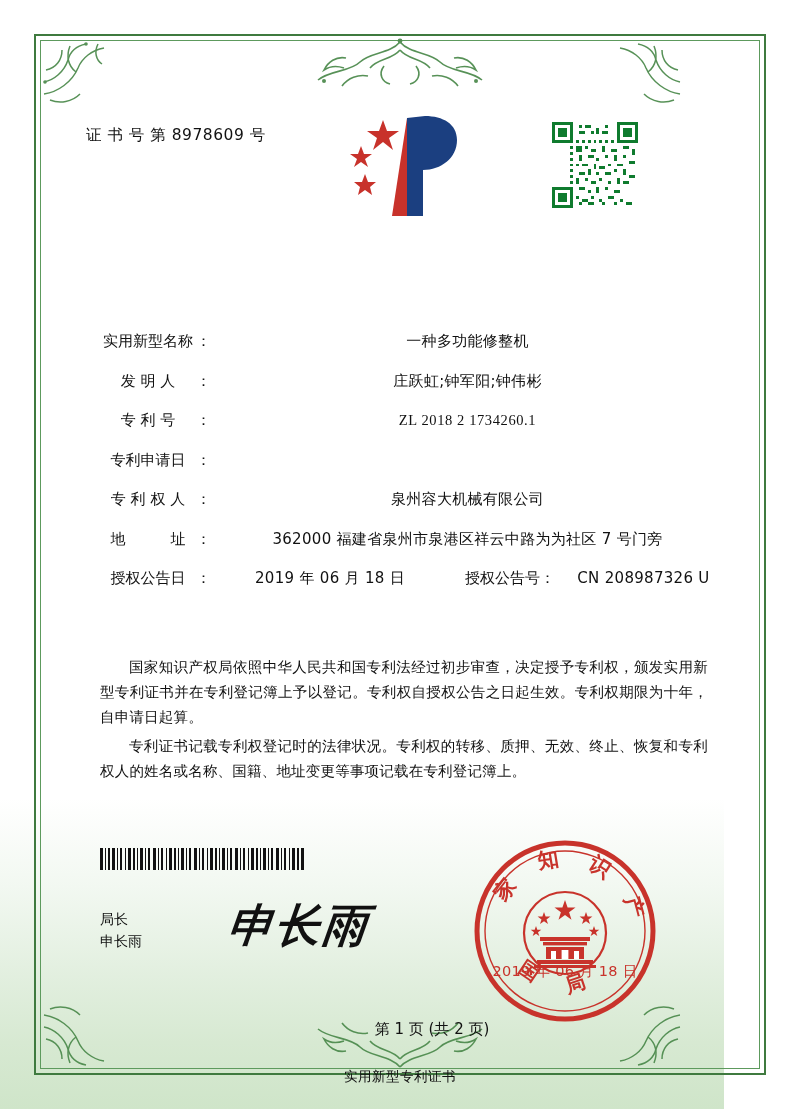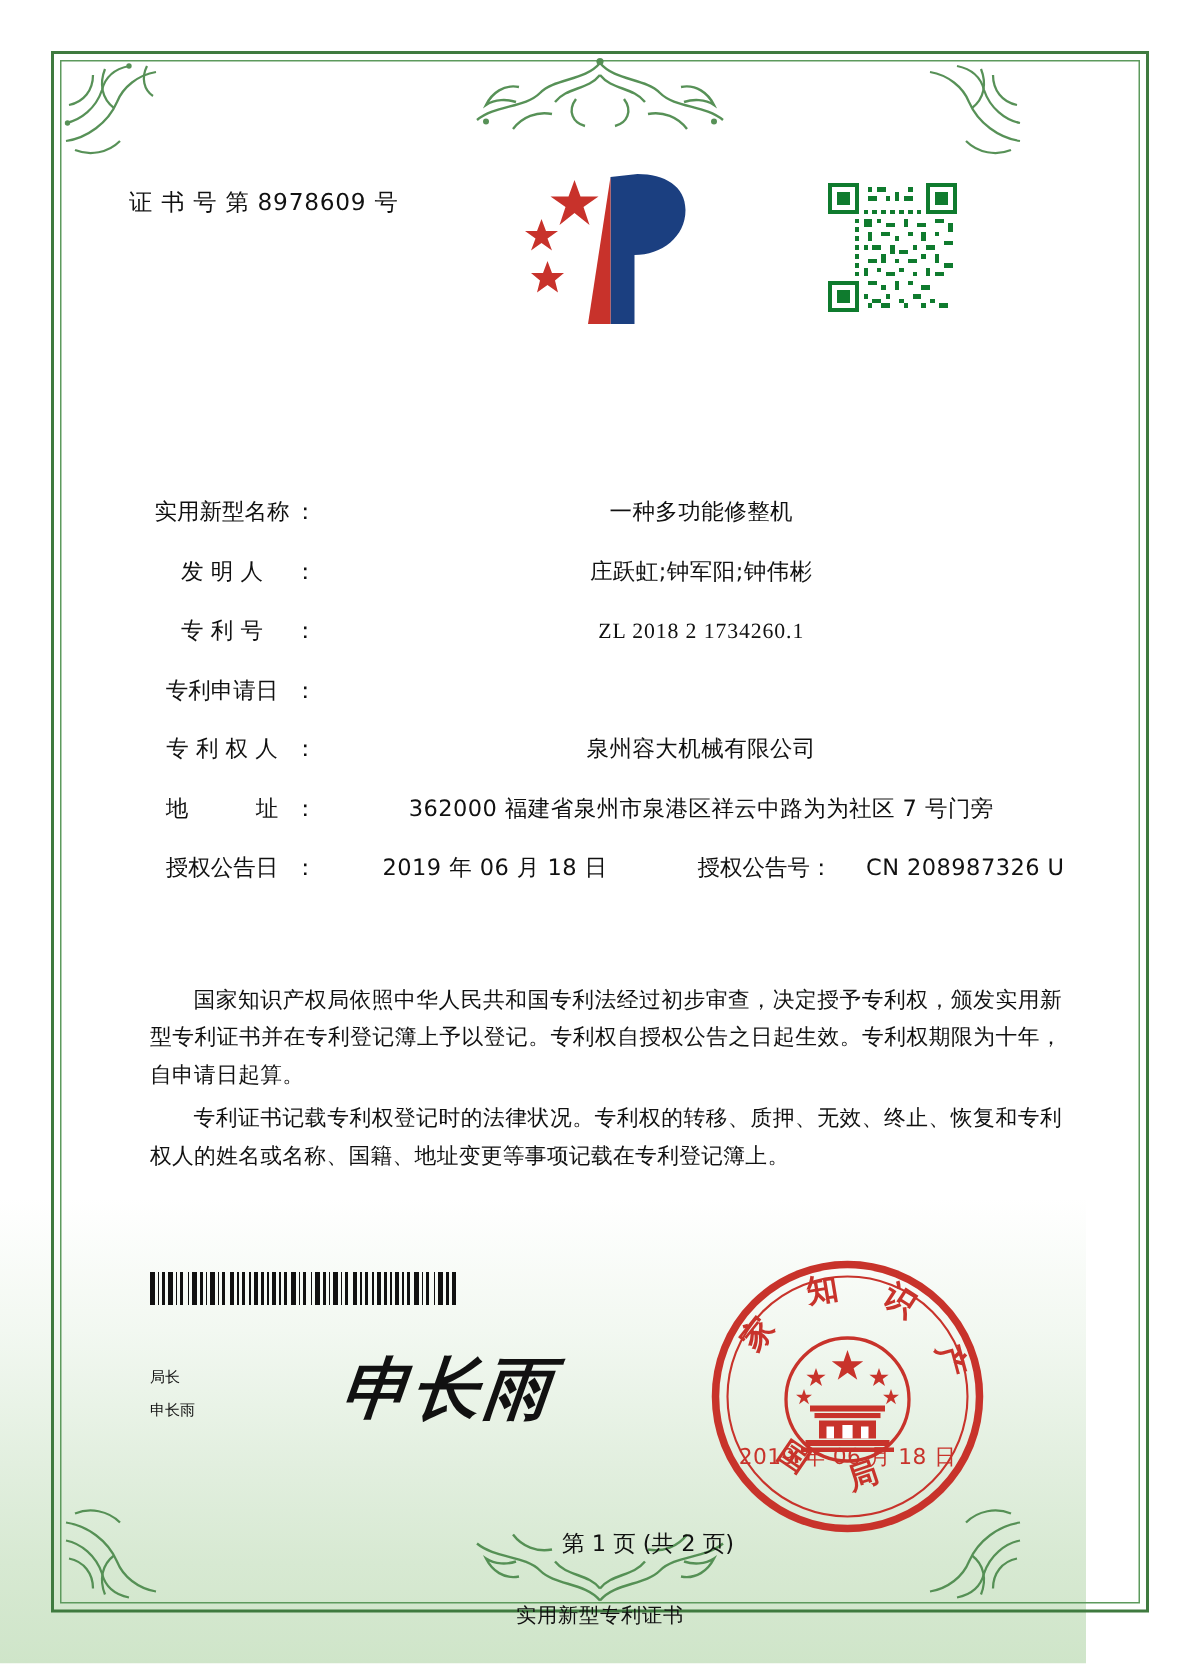--- a/index.html
+++ b/index.html
@@ -172,21 +172,21 @@
     left: 100px; top: 848px;
     width: 205px;
     height: 22px;
   }
 
   
   .sign-label {
     position: absolute;
     left: 100px; top: 908px;
     font-family: "DejaVu Sans", sans-serif;
-    font-size: 10px;
+    font-size: 14px;
     line-height: 22px;
     color: #111;
   }
   .sign-script {
     position: absolute;
     left: 228px; top: 896px;
     font-family: "DejaVu Serif", serif;
     font-size: 45px;
     font-weight: bold;
     font-style: italic;

